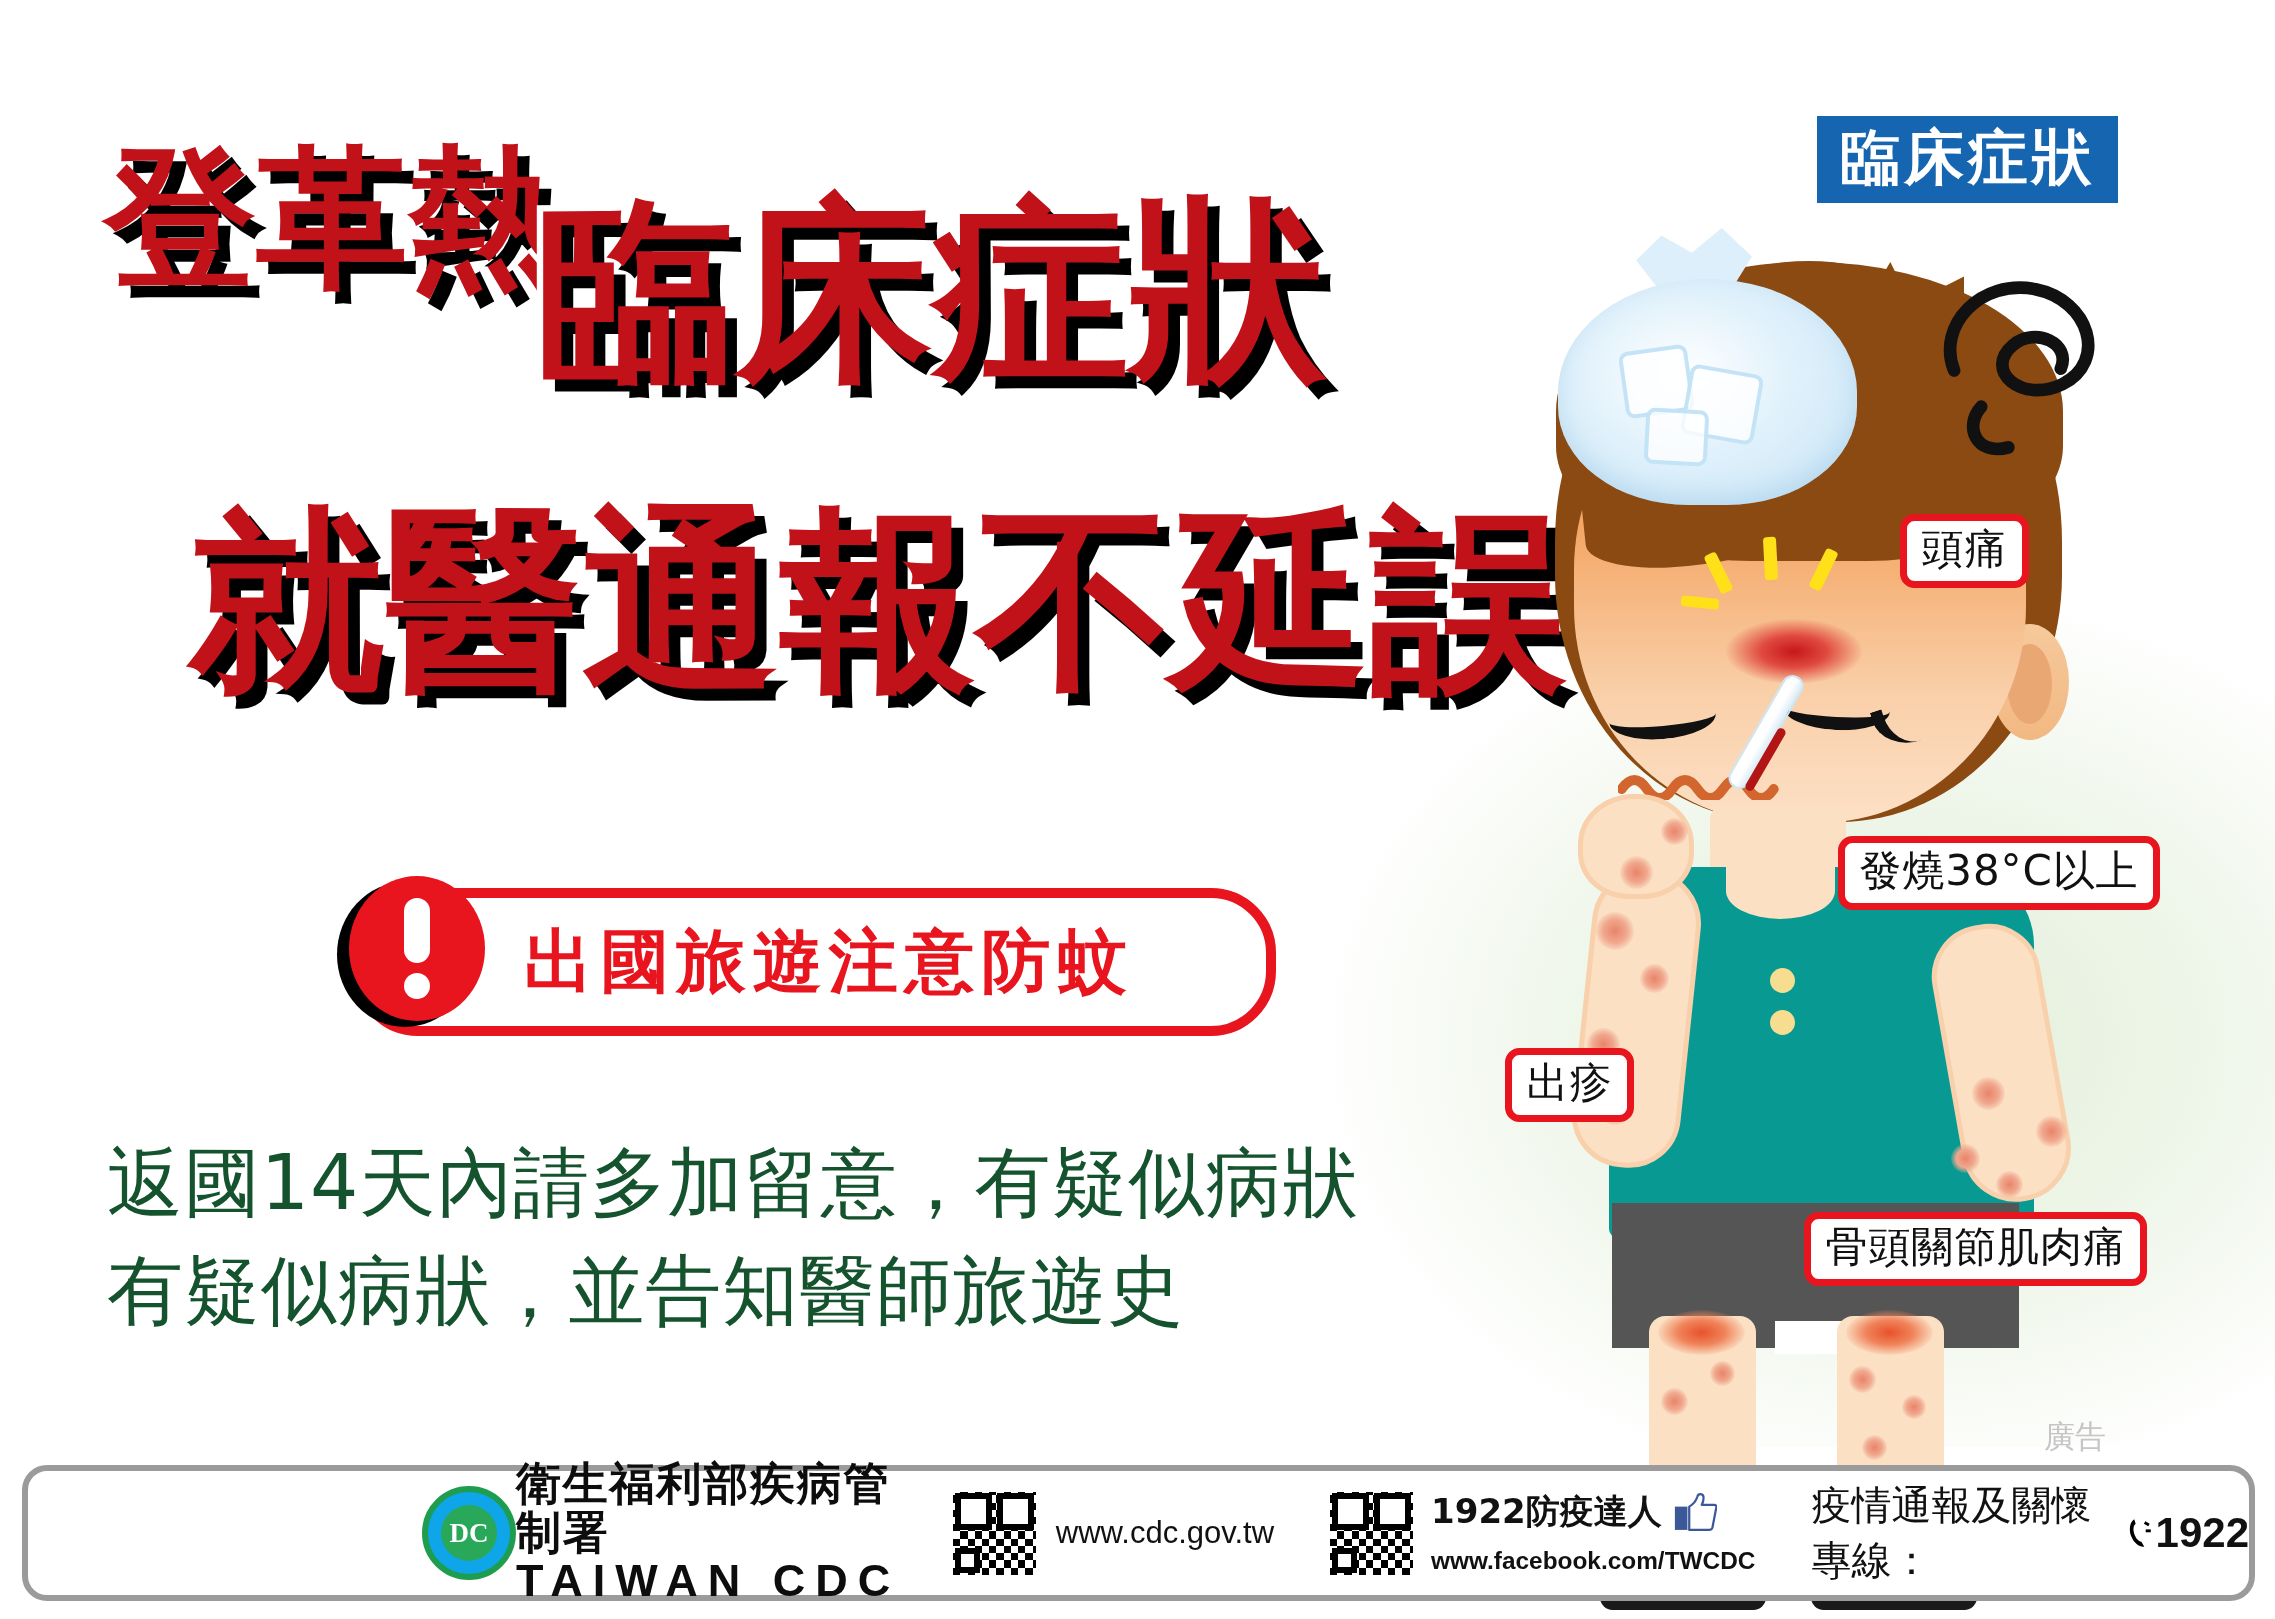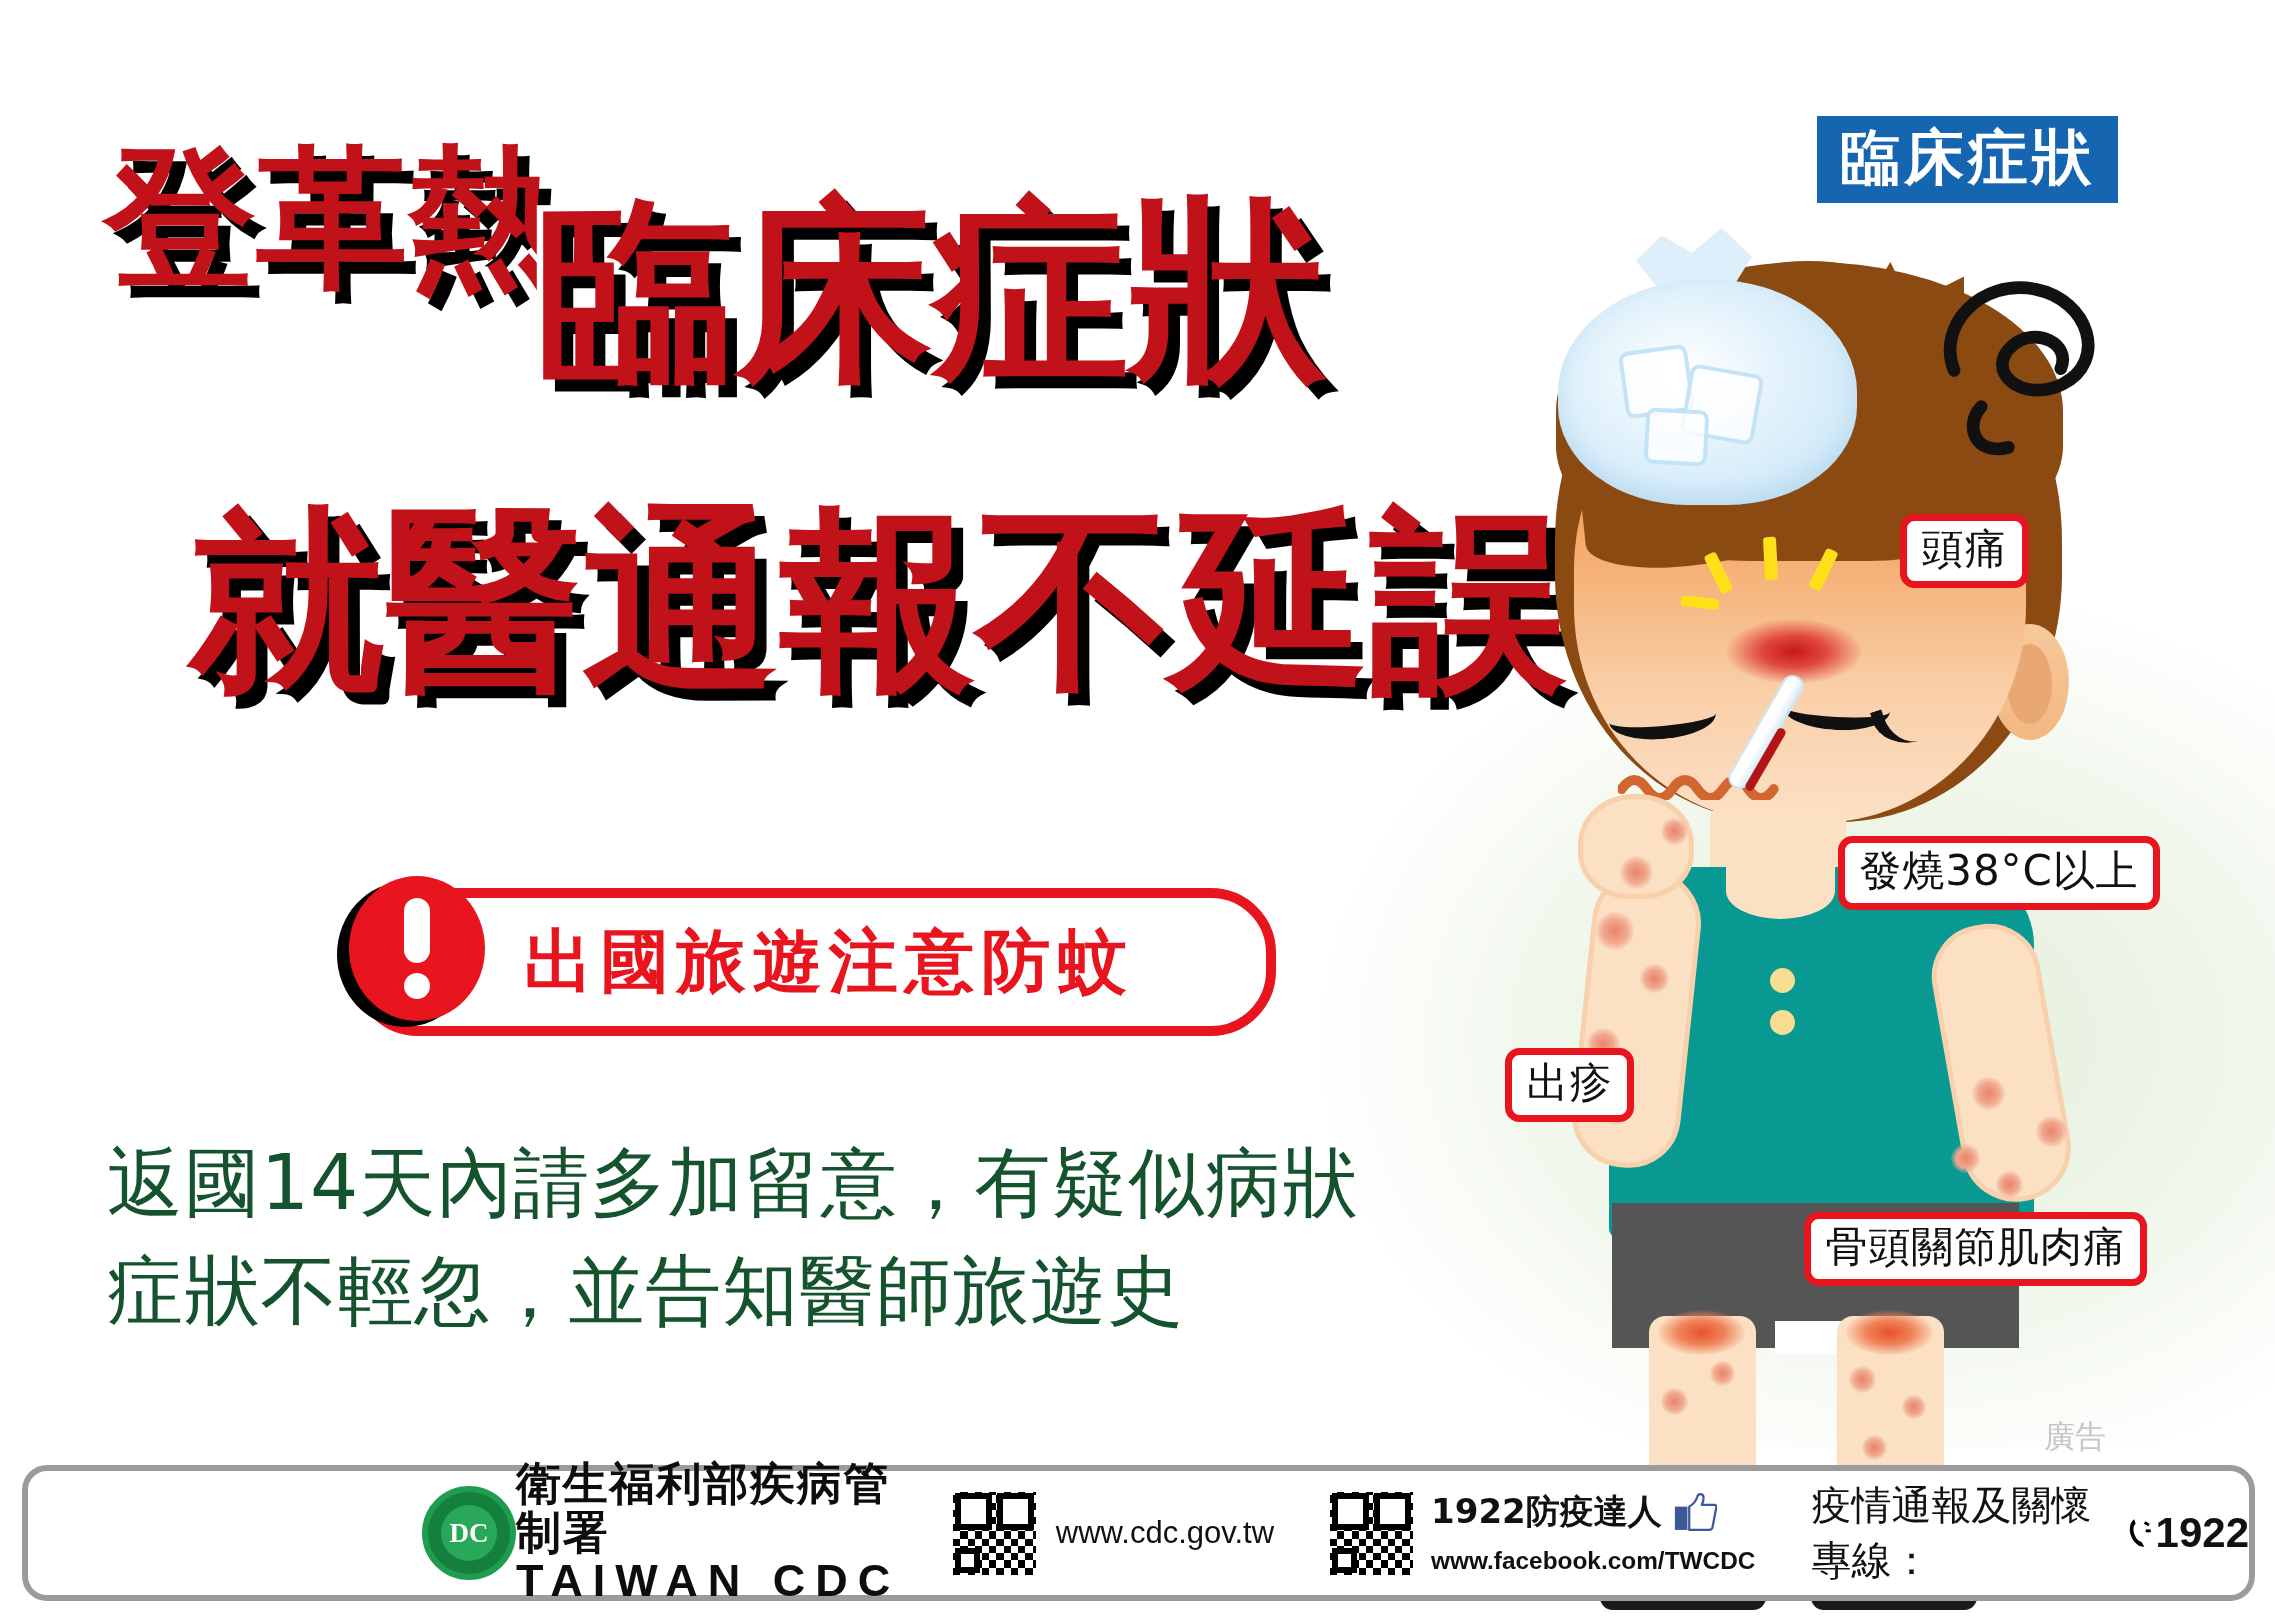--- a/index.html
+++ b/index.html
@@ -361,21 +361,21 @@
     width:2233px; height:136px;
     border:6.3px solid #9b9b9b;
     border-radius:25px;
     background:#ffffff;
     display:flex; align-items:center;
   }
   #cdc-logo {
     margin-left:394px;
     width:94px; height:94px; flex:0 0 auto;
     border-radius:50%;
-    background:#15803d;
+    background:#0ea5e9;
     border:6.3px solid #1f9d4f;
     position:relative;
     display:flex; align-items:center; justify-content:center;
   }
   #cdc-logo-inner {
     width:56px; height:56px; border-radius:50%;
     background:#2aa85a;
     display:flex; align-items:center; justify-content:center;
     color:#ffffff; font-size:27px; font-weight:bold;
     font-family:"Liberation Serif",serif;
@@ -460,21 +460,21 @@
     <span id="pill-text">出國旅遊注意防蚊</span>
   </div>
   <div id="excl-shadow"></div>
   <div id="excl">
     <div id="excl-bar"></div>
     <div id="excl-dot"></div>
   </div>
 
   <div id="body-copy">
     <div>返國14天內請多加留意，有疑似病狀</div>
-    <div>症狀不輕忽，並告知醫師旅遊史</div>
+    <div>有疑似病狀，並告知醫師旅遊史</div>
   </div>
 
   <div id="character">
 
     <div class="hair-back"></div>
     <div class="ear"></div>
     <div class="ear-inner"></div>
     <div class="face"></div>
     <div class="hair-front"></div>
     <div class="hair-tuft"></div>

